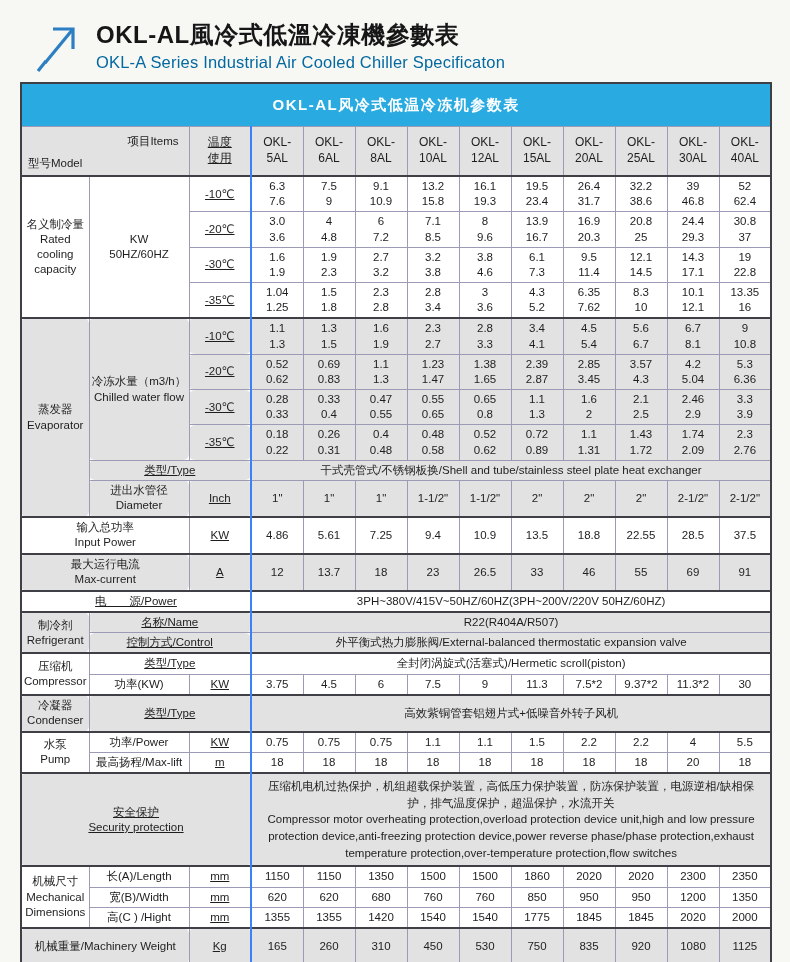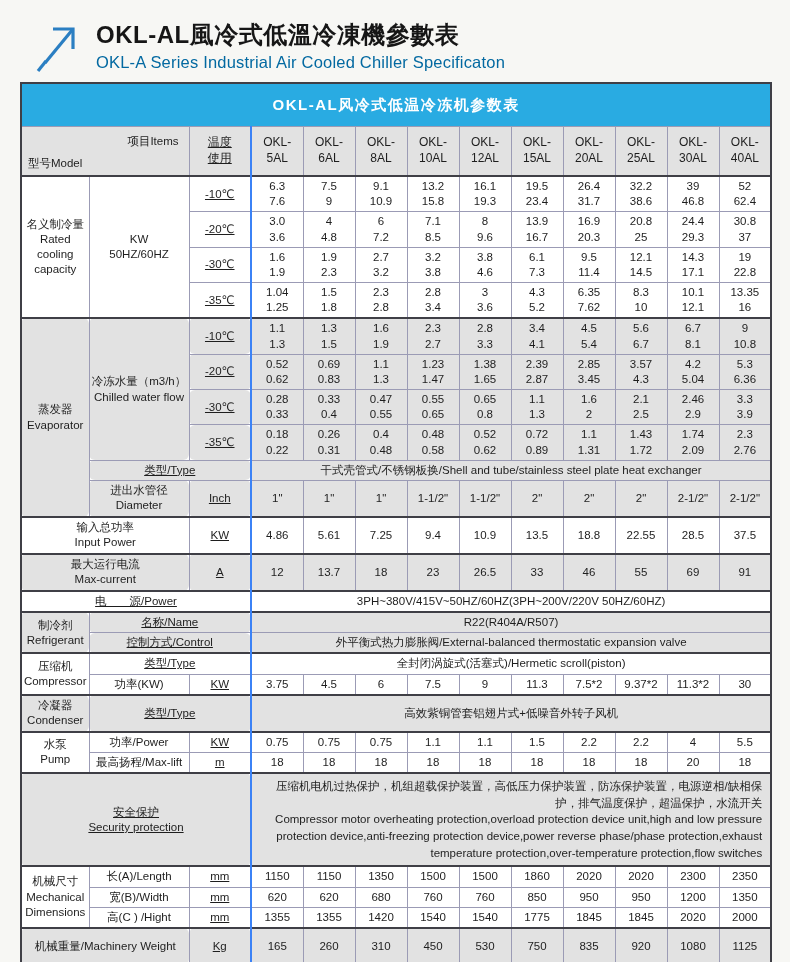--- a/index.html
+++ b/index.html
@@ -15,21 +15,21 @@
   td{border:1px solid #9b9bb5;text-align:center;vertical-align:middle;padding:2px 1px;font-size:11.5px;line-height:1.32;color:#1e1e1e;overflow:hidden;}
   tr.top td{border-top:2px solid #3f3f46;}
   td.vb{border-right:2px solid #3b82f6;text-decoration:underline;}
   tr.gray td{background:#e2e2e2;}
   tr.white td{background:#ffffff;}
   tr.blue td{background:#29abe2;}
   td.k-title{color:#fff;font-size:15px;font-weight:bold;letter-spacing:1.5px;height:20px;padding:11px;}
   tr[data-name="column-header-row"] td{height:32px;font-size:12px;}
   tr.md td{height:31px;}
   td.k-sec,td.k-item,td.k-unit,td.k-temp{font-size:11.5px;border-radius:6px;}
-  td.k-block{text-align:right;padding:4px 8px;font-size:11.5px;line-height:1.45;}
+  td.k-block{text-align:center;padding:4px 8px;font-size:11.5px;line-height:1.45;}
   td.k-span{font-size:11.5px;}
   
   td.k-corner{position:relative;padding:8px;background-image:linear-gradient(to bottom right,transparent 49.3%,#5f5f72 49.3%,#5f5f72 50.7%,transparent 50.7%);}
   .cnr-model{position:absolute;left:6px;bottom:4px;font-size:11.5px;}
   .cnr-items{position:absolute;right:10px;top:7px;font-size:11.5px;}
   
   .notes{width:750px;margin-top:12px;font-size:12.5px;line-height:1.5;color:#222;}
   .notes p{margin:0 0 1px 0;}
 </style>
 </head>

